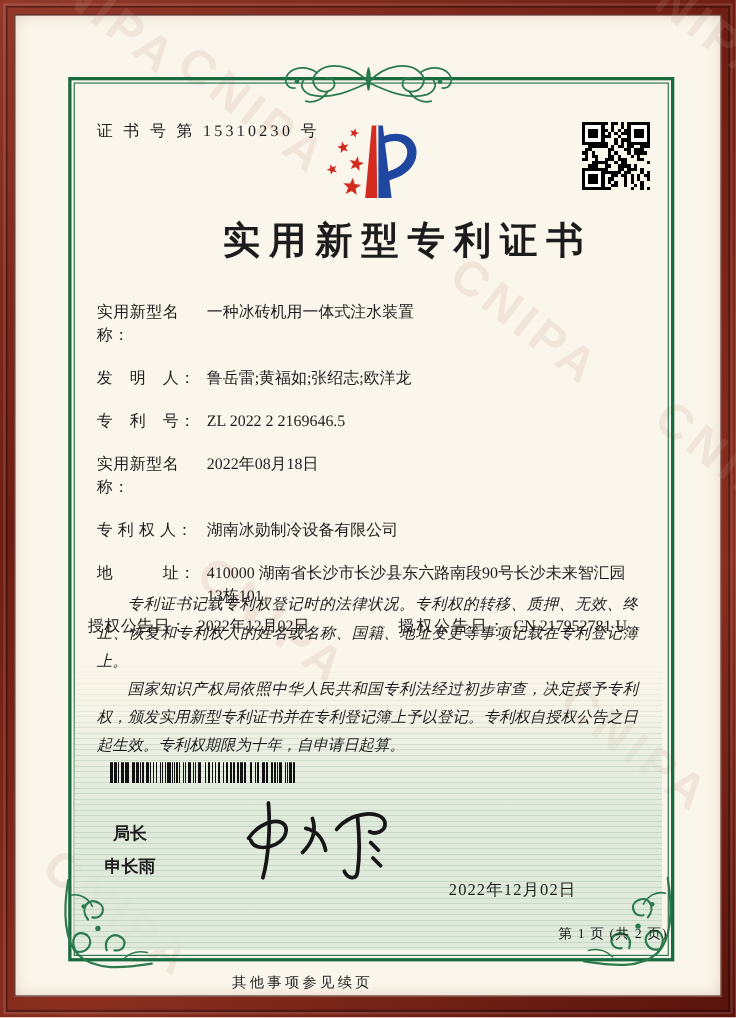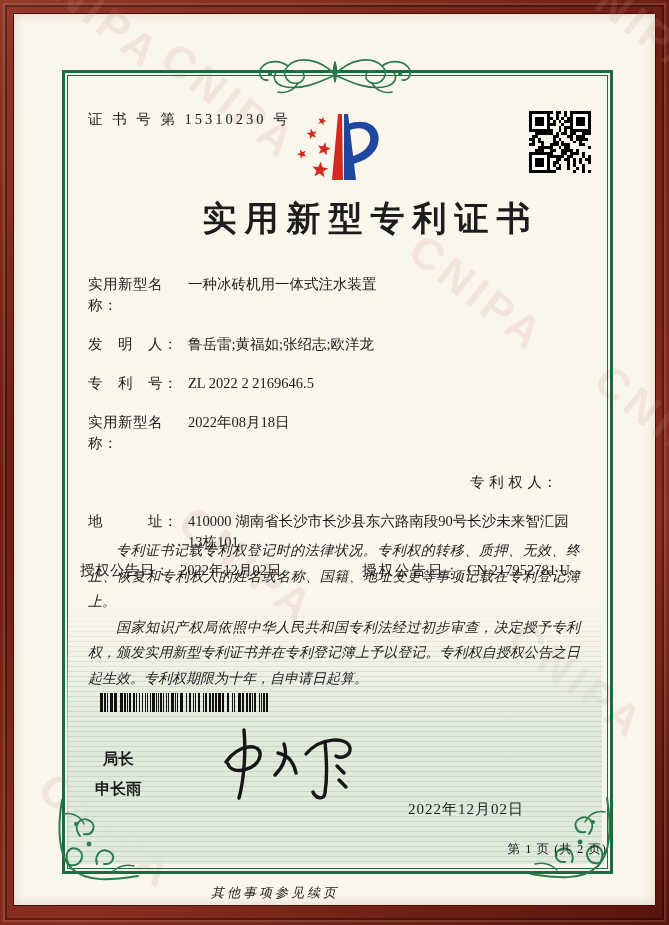--- a/index.html
+++ b/index.html
@@ -41,21 +41,21 @@
   .paras{position:absolute;left:88px;top:538px;width:492px;font-size:14px;
       font-style:italic;line-height:25.5px;text-align:justify;}
   .paras p{margin:0;text-indent:2em;}
   .barcode{position:absolute;left:100px;top:693px;width:170px;height:19px;}
   .signer{position:absolute;left:95px;top:744px;font-family:"Liberation Sans","DejaVu Sans",sans-serif;
       font-size:15.5px;font-weight:bold;line-height:30px;text-align:center;}
   .sig{position:absolute;left:198px;top:722px;width:170px;height:88px;}
   .gdate{position:absolute;left:408px;top:800px;font-size:15px;letter-spacing:1px;}
   .pagenum{position:absolute;left:62px;top:841px;width:545px;text-align:right;font-size:12.5px;letter-spacing:1px;}
   .footnote{position:absolute;left:0;top:884px;width:550px;text-align:center;
-      font-size:13px;font-style:italic;letter-spacing:3px;color:#222;}
+      font-size:13px;letter-spacing:3px;color:#222;}
   .orn-top{position:absolute;left:240px;top:52px;width:190px;height:46px;}
   .orn-bl{position:absolute;left:52px;top:794px;width:90px;height:90px;}
   .orn-br{position:absolute;left:527px;top:792px;width:90px;height:90px;transform:scaleX(-1);}
   svg{display:block;}
 </style>
 </head>
 <body>
 
 <div class="page">
   <div class="frame-bevel"></div>
@@ -291,20 +291,21 @@
     <div class="frow">
       <span class="lab">专　利　号：</span>
       <span class="val">ZL 2022 2 2169646.5</span>
     </div>
     <div class="frow">
       <span class="lab">实用新型名称：</span>
       <span class="val">2022年08月18日</span>
     </div>
     <div class="frow">
       <span class="lab">专 利 权 人：</span>
+      <span class="val">湖南冰勋制冷设备有限公司</span>
     </div>
     <div class="frow addr">
       <span class="lab">地　　　址：</span>
       <span class="val">410000 湖南省长沙市长沙县东六路南段90号长沙未来智汇园13栋101</span>
     </div>
     <div class="frow grant">
       <span class="lab">授权公告日：</span>
       <span class="val val1">2022年12月02日</span>
       <span class="lab2">授权公告日：</span>
       <span class="val2">CN 217952781 U</span>

